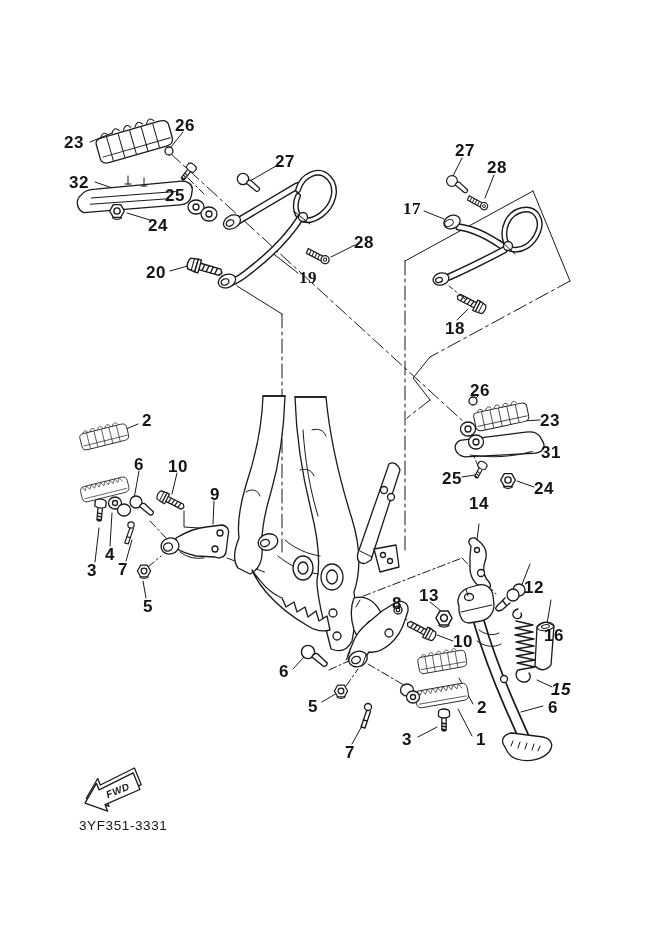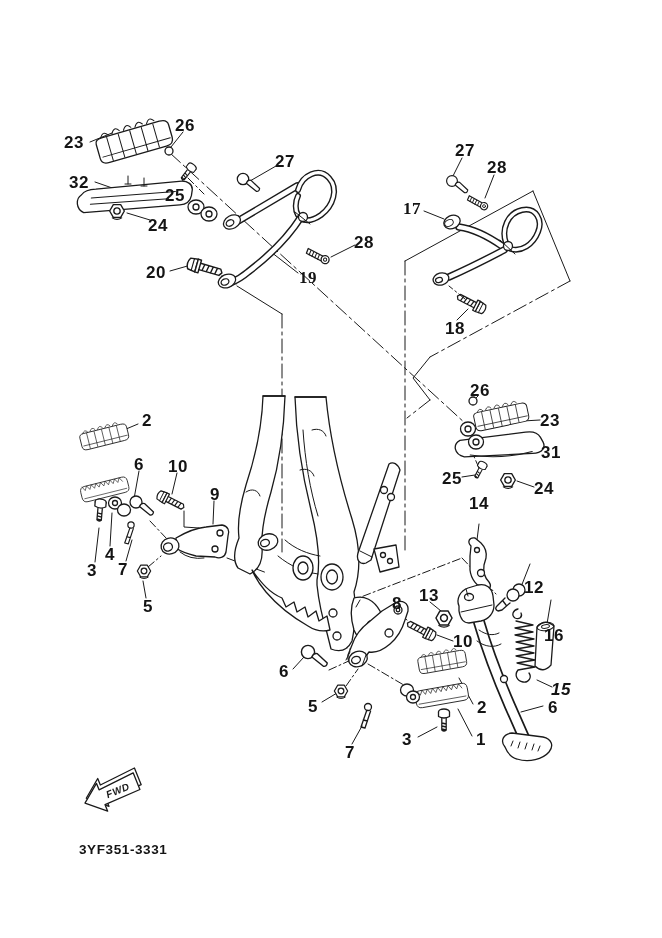--- a/index.html
+++ b/index.html
@@ -15,21 +15,21 @@
   .thin{stroke-width:1;}
   .bo{stroke:#1a1a1a;fill:none;stroke-linecap:round;stroke-linejoin:round;}
   .bi{stroke:#ffffff;fill:none;stroke-linecap:round;stroke-linejoin:round;}
   .callout{
     position:absolute;transform:translate(-50%,-50%);
     font-size:17px;font-weight:700;color:#141414;line-height:1;
     letter-spacing:0.5px;white-space:nowrap;
   }
   .code{
     position:absolute;left:79px;top:818px;
-    font-size:13.5px;font-weight:700;color:#141414;letter-spacing:0.6px;margin-top:24px;
+    font-size:13.5px;font-weight:400;color:#141414;letter-spacing:0.6px;
   }
   .fwdtxt{
     font-size:10px;font-weight:700;font-style:italic;
     fill:#1a1a1a;letter-spacing:0.5px;
   }
 </style>
 </head>
 <body>
 
 <div class="canvas">

